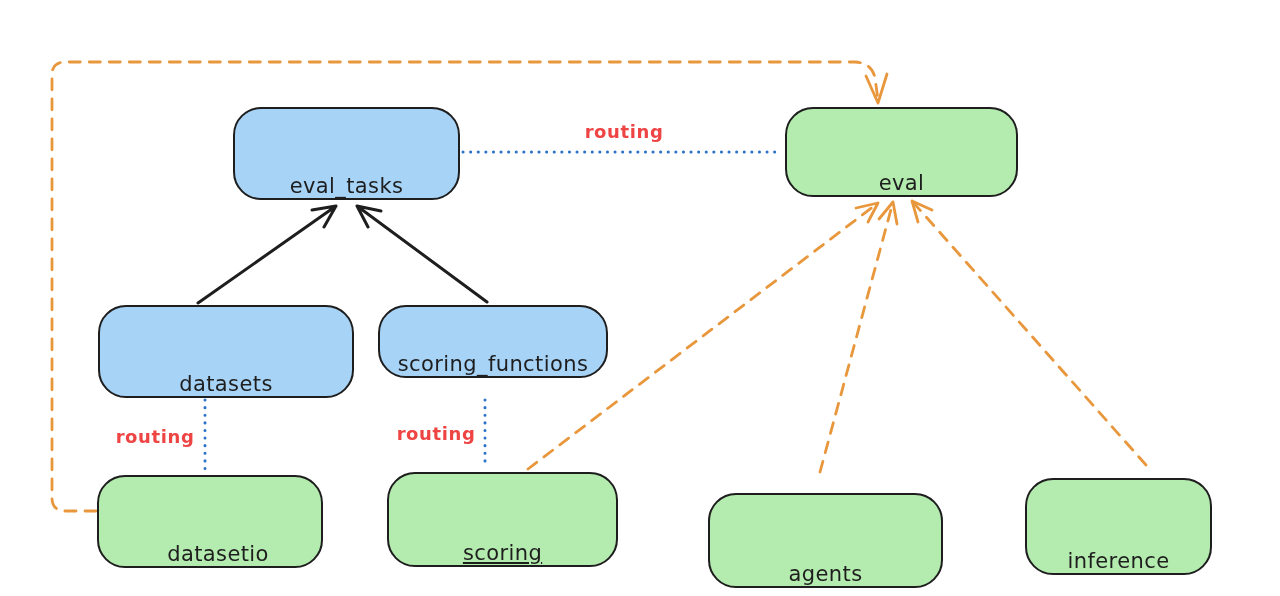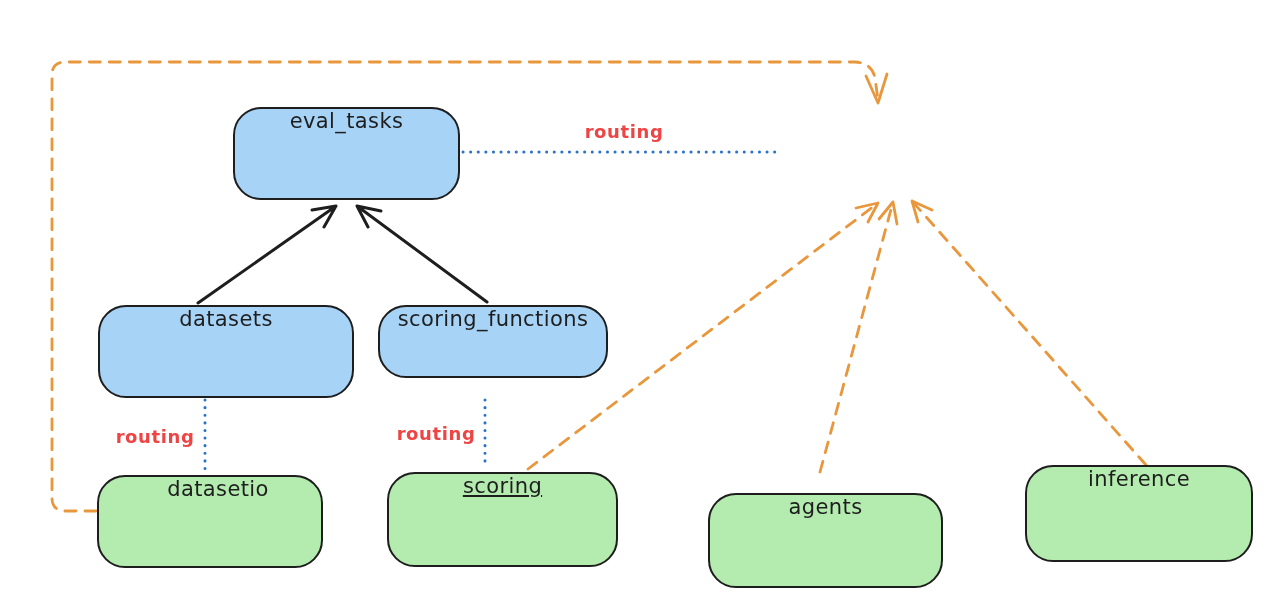--- a/index.html
+++ b/index.html
@@ -21,21 +21,21 @@
     top: 0;
     width: 1280px;
     height: 596px;
   }
   .node {
     position: absolute;
     box-sizing: border-box;
     border: 2.6px solid #1e1e1e;
     border-radius: 28px;
     display: flex;
-    align-items: flex-start;
+    align-items: flex-end;
     justify-content: center;
     color: #1e1e1e;
     font-size: 21px;
     letter-spacing: 0.4px;
     white-space: nowrap;
   }
   .node-blue  { background: #a7d3f7; }
   .node-green { background: #b4ebae; }
   .edge-label {
     position: absolute;
@@ -77,20 +77,23 @@
       <path d="M878 203 L856 208 M878 203 L868 222"></path>
       <path d="M893 202 L879 219 M893 202 L897 224"></path>
       <path d="M912 201 L918 222 M912 201 L932 210"></path>
     </g>
   </svg>
 
   <div class="node node-blue" style="left:233px; top:107px; width:227px; height:93px;">
     <span>eval_tasks</span>
   </div>
 
+  <div class="node node-green" style="left:785px; top:107px; width:233px; height:90px;">
+    <span>eval</span>
+  </div>
 
   <div class="node node-blue" style="left:98px; top:305px; width:256px; height:93px;">
     <span>datasets</span>
   </div>
 
   <div class="node node-blue" style="left:378px; top:305px; width:230px; height:73px;">
     <span>scoring_functions</span>
   </div>
 
   <div class="node node-green" style="left:97px; top:475px; width:226px; height:93px;padding-left:16px;">
@@ -98,21 +101,21 @@
   </div>
 
   <div class="node node-green" style="left:387px; top:472px; width:231px; height:95px;text-decoration:underline;">
     <span>scoring</span>
   </div>
 
   <div class="node node-green" style="left:708px; top:493px; width:235px; height:95px;">
     <span>agents</span>
   </div>
 
-  <div class="node node-green" style="left:1025px; top:465px; width:228px; height:97px;">
+  <div class="node node-green" style="left:1025px; top:478px; width:187px; height:97px;">
     <span>inference</span>
   </div>
 
   <div class="edge-label" style="left:624px; top:131px;">routing</div>
 
   <div class="edge-label" style="left:155px; top:436px;">routing</div>
 
   <div class="edge-label" style="left:436px; top:433px;">routing</div>
 
 </div>

